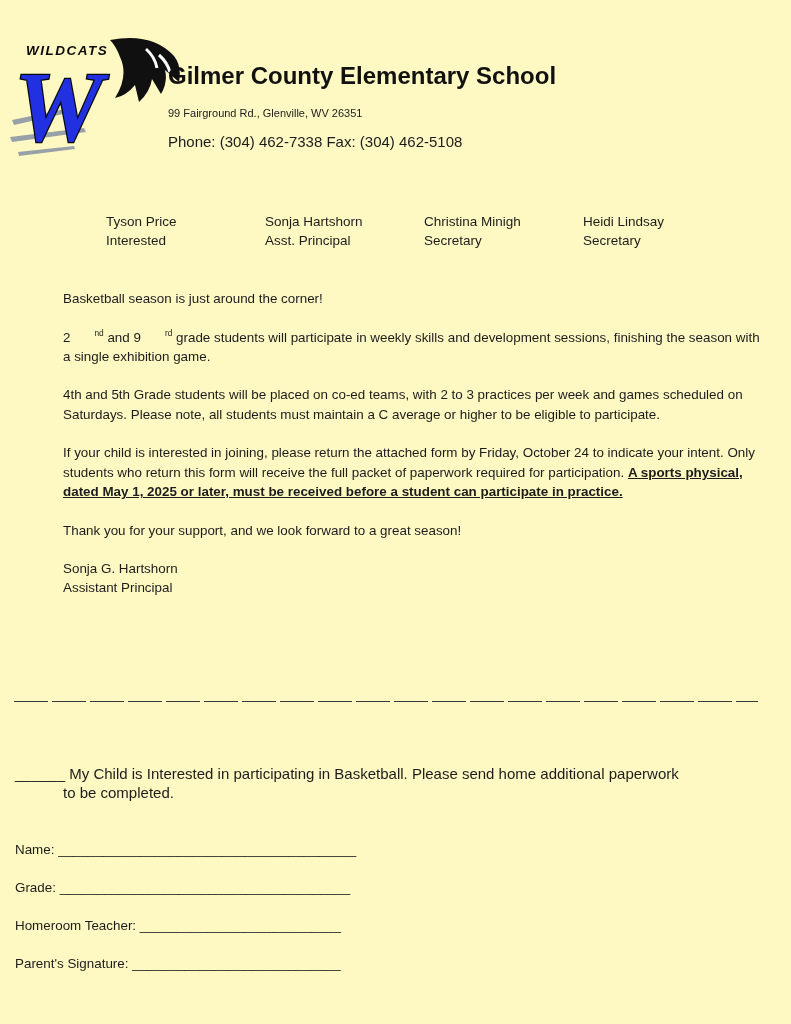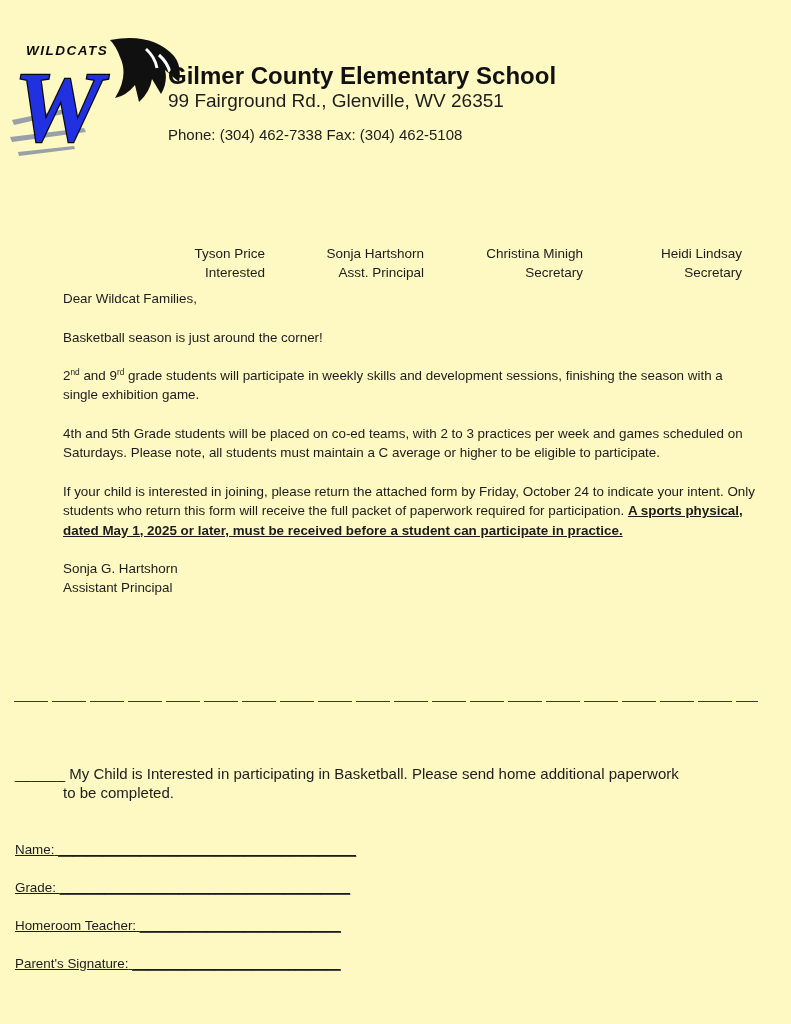--- a/index.html
+++ b/index.html
@@ -13,48 +13,48 @@
     overflow:hidden;
     margin:0 auto;
   }
 
   
   .logo { position:absolute; left:10px; top:36px; width:180px; height:128px; }
 
   
   .header-text { position:absolute; left:168px; top:62px; width:564px; text-align:left; }
   .school-name { font-size:24px; font-weight:bold; color:#111; }
-  .address-line { font-size:19px; }
+  .address-line { margin-top:17px; font-size:11px; }
   .phone-line { margin-top:14px; font-size:15px; }
 
   
   .staff-row { position:absolute; left:106px; top:212px; width:636px; display:flex; }
-  .staff-member { flex:1; text-align:right; font-size:13.5px; line-height:19px;margin-top:32px; }
+  .staff-member { flex:1; text-align:left; font-size:13.5px; line-height:19px; }
 
   
   .body-text { position:absolute; left:63px; top:289px; width:698px; font-size:13.4px; line-height:19.3px; }
   .body-text p { margin:0 0 19.3px 0; }
   .body-text p.tight { margin:0; }
-  sup { font-size:0.62em; vertical-align:super; line-height:0; }
+  sup { font-size:0.62em; vertical-align:super; line-height:0;margin-left:24px; }
   .bold-underline { font-weight:bold; text-decoration:underline; }
 
   
   .tear-line {
     position:absolute; left:14px; top:701px; width:744px; height:1px;
     background:repeating-linear-gradient(90deg, #3a3a3a 0 34px, transparent 34px 38px);
   }
 
   
   .interest-block {
     position:absolute; left:15px; top:764px; width:700px;
     font-size:15px; line-height:19.3px;
     padding-left:48px; text-indent:-48px;
   }
   .form-fields { position:absolute; left:15px; top:840px; font-size:13.4px; line-height:19px; }
-  .form-field { margin-bottom:19px; white-space:nowrap;text-decoration:underline; }
+  .form-field { margin-bottom:19px; white-space:nowrap; }
 </style>
 </head>
 <body>
 
 <div class="page">
 
   <svg class="logo" viewBox="0 0 180 128" width="180" height="128" aria-hidden="true">
 
     <g fill="#98a0a8">
       <path d="M2 84 L60 72 L62 76 L4 89 Z"></path>
@@ -92,30 +92,30 @@
       <div>Christina Minigh</div>
       <div>Secretary</div>
     </div>
     <div class="staff-member">
       <div>Heidi Lindsay</div>
       <div>Secretary</div>
     </div>
   </div>
 
   <div class="body-text">
-    <p>Dear Wildcat Families,</p>
 
     <p>Basketball season is just around the corner!</p>
 
     <p><span>2</span><sup>nd</sup><span> and 9</span><sup>rd</sup><span> grade students will participate in weekly skills and development sessions, finishing the season with a single exhibition game.</span></p>
 
     <p>4th and 5th Grade students will be placed on co-ed teams, with 2 to 3 practices per week and games scheduled on Saturdays. Please note, all students must maintain a C average or higher to be eligible to participate.</p>
 
     <p><span>If your child is interested in joining, please return the attached form by Friday, October 24 to indicate your intent. Only students who return this form will receive the full packet of paperwork required for participation. </span><span class="bold-underline">A sports physical, dated May 1, 2025 or later, must be received before a student can participate in practice.</span></p>
 
+    <p>Thank you for your support, and we look forward to a great season!</p>
 
     <p class="tight">Sonja G. Hartshorn</p>
     <p class="tight">Assistant Principal</p>
   </div>
 
   <div class="tear-line"></div>
 
   <p class="interest-block"><span>______</span> <span>My Child is Interested in participating in Basketball. Please send home additional paperwork</span><br><span>to be  completed.</span></p>
 
   <div class="form-fields">

